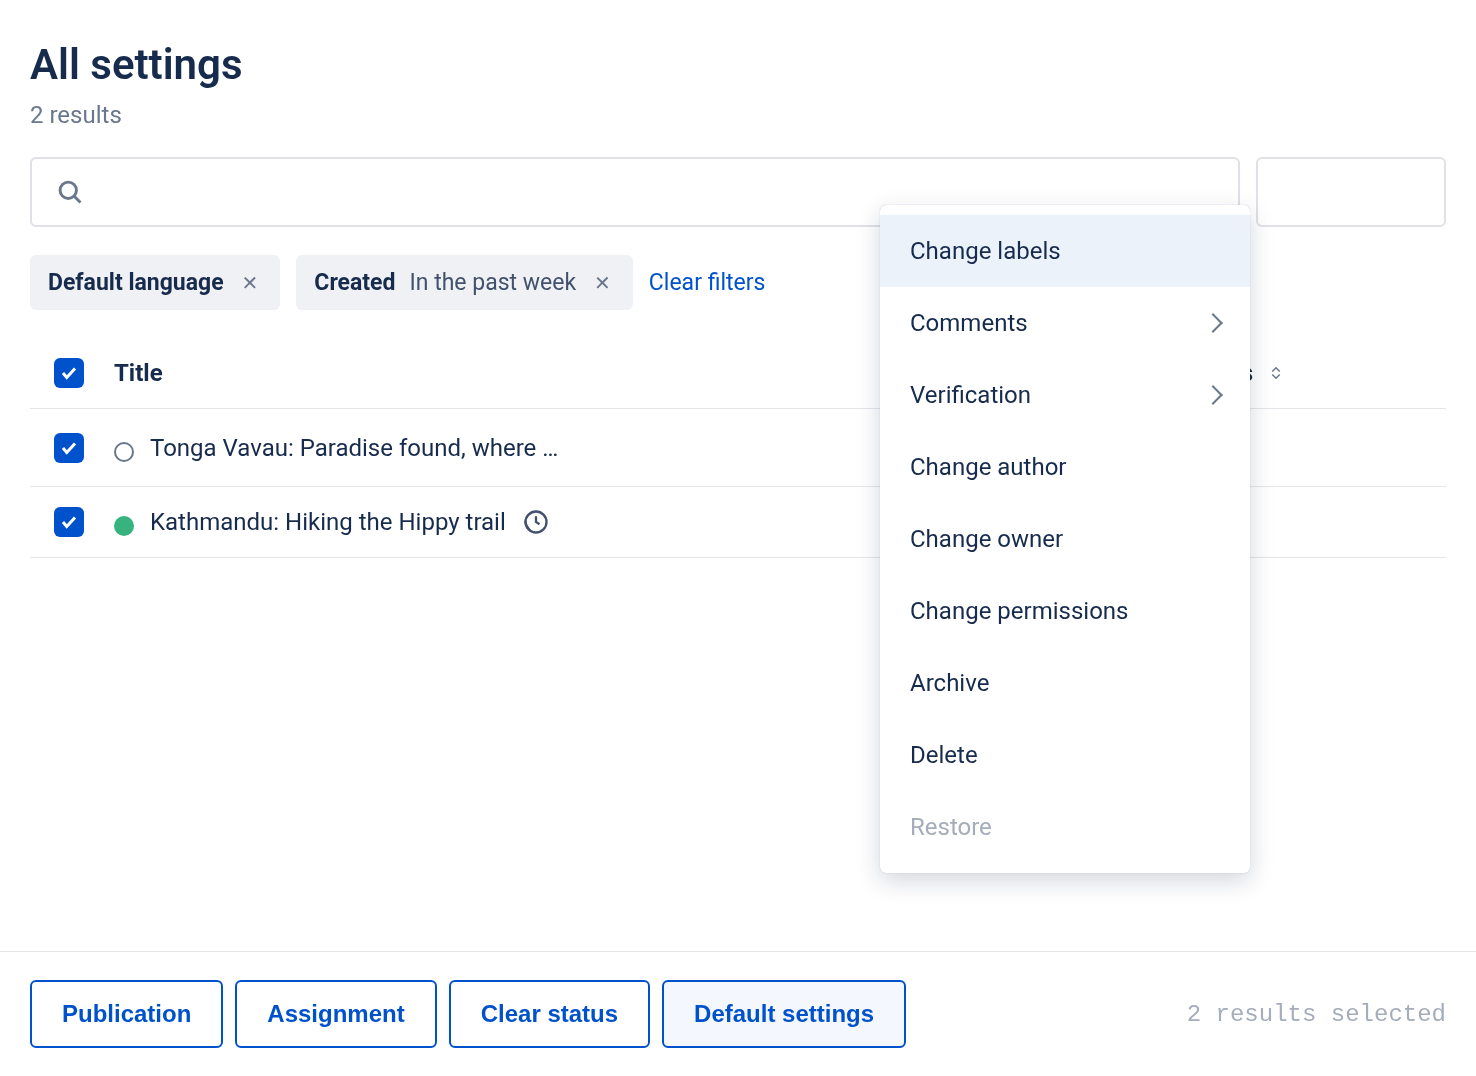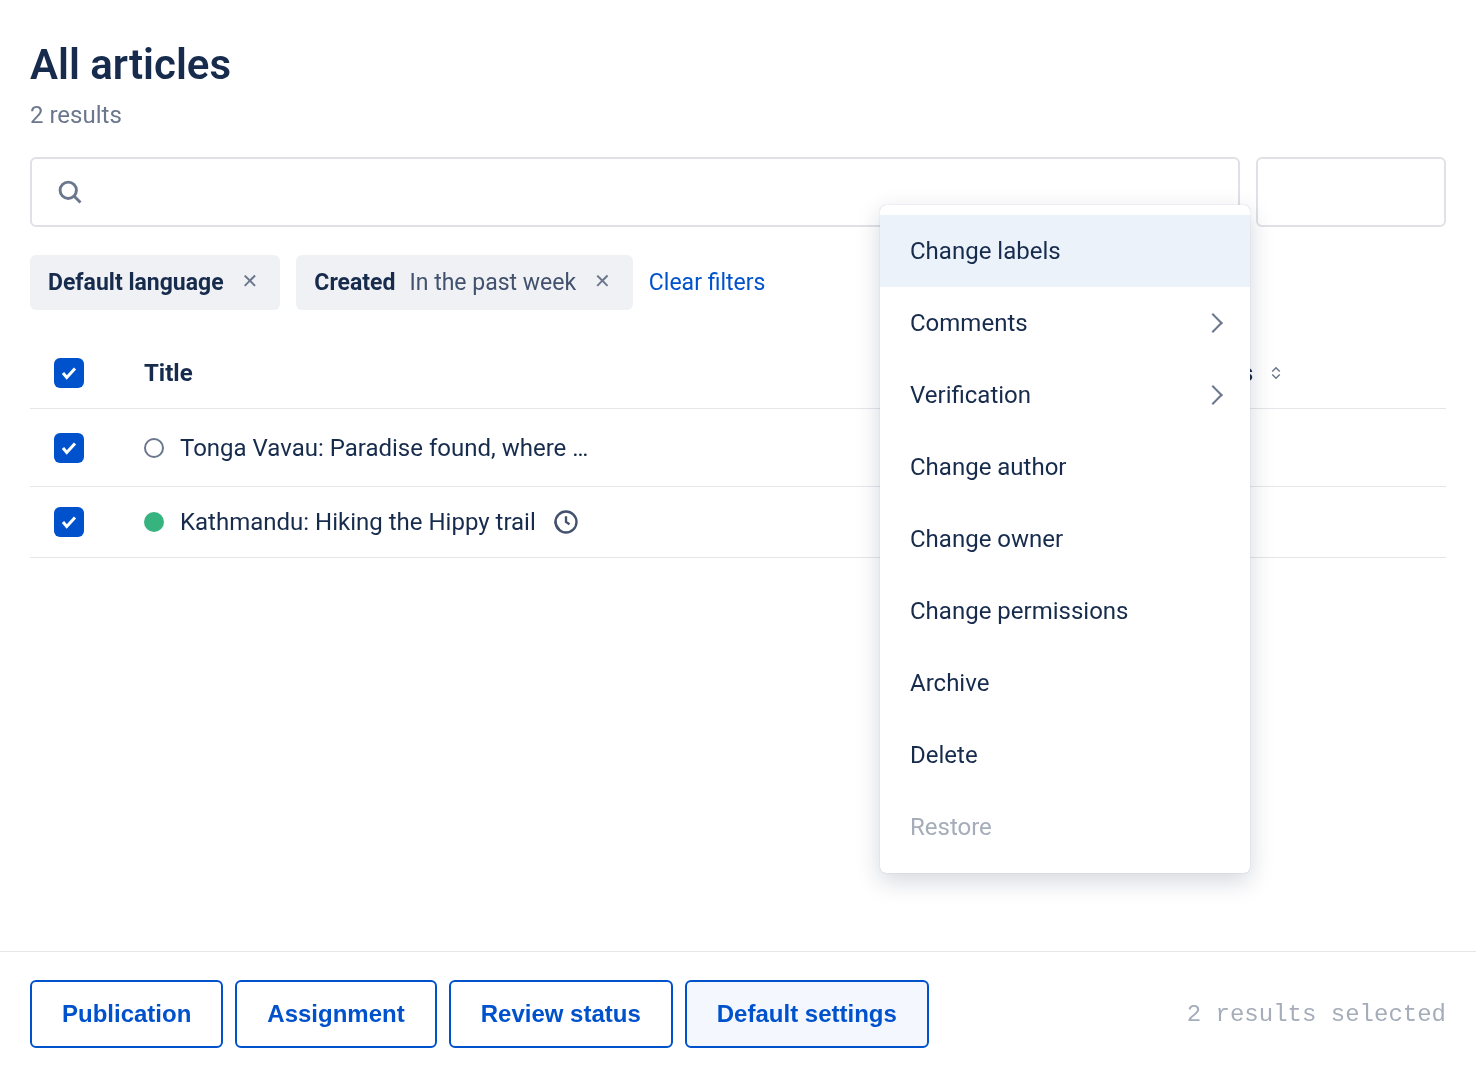--- a/index.html
+++ b/index.html
@@ -59,20 +59,21 @@
   display: flex;
   align-items: center;
   gap: 16px;
   margin-bottom: 28px;
 }
 .filter-chip {
   background: #EFF1F4;
   border-radius: 6px;
   padding: 14px 18px;
   display: flex;
+  align-items: center;
   gap: 14px;
   font-size: 23px;
 }
 .filter-chip .label { font-weight: 700; color: #172B4D; }
 .filter-chip .value { color: #42526E; font-weight: 400; }
 .filter-chip .x {
   color: #6B778C;
   font-size: 20px;
   cursor: pointer;
   padding: 0 4px;
@@ -87,21 +88,21 @@
 }
 .thead-row, .tbody-row {
   display: flex;
   align-items: center;
   border-bottom: 1px solid #E4E6EA;
   padding: 20px 0 20px 24px;
 }
 .thead-row { font-weight: 700; font-size: 24px; }
 .tbody-row { font-size: 24px; }
 .col-check { width: 60px; display: flex; align-items: center; }
-.col-title { flex: 1; display: flex; align-items: center; gap: 16px; min-width: 0; margin-left: 30px; }
+.col-title { flex: 1; display: flex; align-items: flex-end; gap: 16px; min-width: 0; }
 .col-last-edited { width: 300px; display: flex; align-items: center; gap: 8px; }
 .col-status { width: 260px; display: flex; align-items: center; gap: 8px; white-space: nowrap; }
 .checkbox {
   width: 30px; height: 30px;
   background: #0052CC;
   border-radius: 6px;
   display: flex; align-items: center; justify-content: center;
 }
 .status-dot {
   width: 20px; height: 20px; border-radius: 50%;
@@ -186,21 +187,21 @@
   color: #A5ADBA;
   font-size: 24px;
   font-family: Liberation Mono, monospace;
 }
 .refresh-icon { width: 28px; height: 28px; flex-shrink: 0; }
 </style>
 </head>
 <body>
 
 <div class="page">
-  <h1 class="page-title">All articles</h1>
+  <h1 class="page-title">All settings</h1>
   <div class="results-count">2 results</div>
 
   <div class="search-row">
     <div class="search-input-wrap">
       <svg class="search-icon-svg" viewBox="0 0 24 24" fill="none" stroke="#6B778C" stroke-width="2.5">
         <circle cx="10.5" cy="10.5" r="7"></circle>
         <line x1="21" y1="21" x2="15.8" y2="15.8"></line>
       </svg>
       <input class="search-input" type="text" value="" style="">
     </div>
@@ -322,16 +323,16 @@
       <span>Delete</span>
     </div>
     <div class="dropdown-item disabled">
       <span>Restore</span>
     </div>
   </div>
 
 <div class="bottom-bar" id="bottom-bar">
     <button class="action-btn">Publication</button>
     <button class="action-btn">Assignment</button>
-    <button class="action-btn">Review status</button>
+    <button class="action-btn">Clear status</button>
     <button class="action-btn active">Default settings</button>
     <span class="selected-count">2 results selected</span>
   </div>
 
 </body></html>

